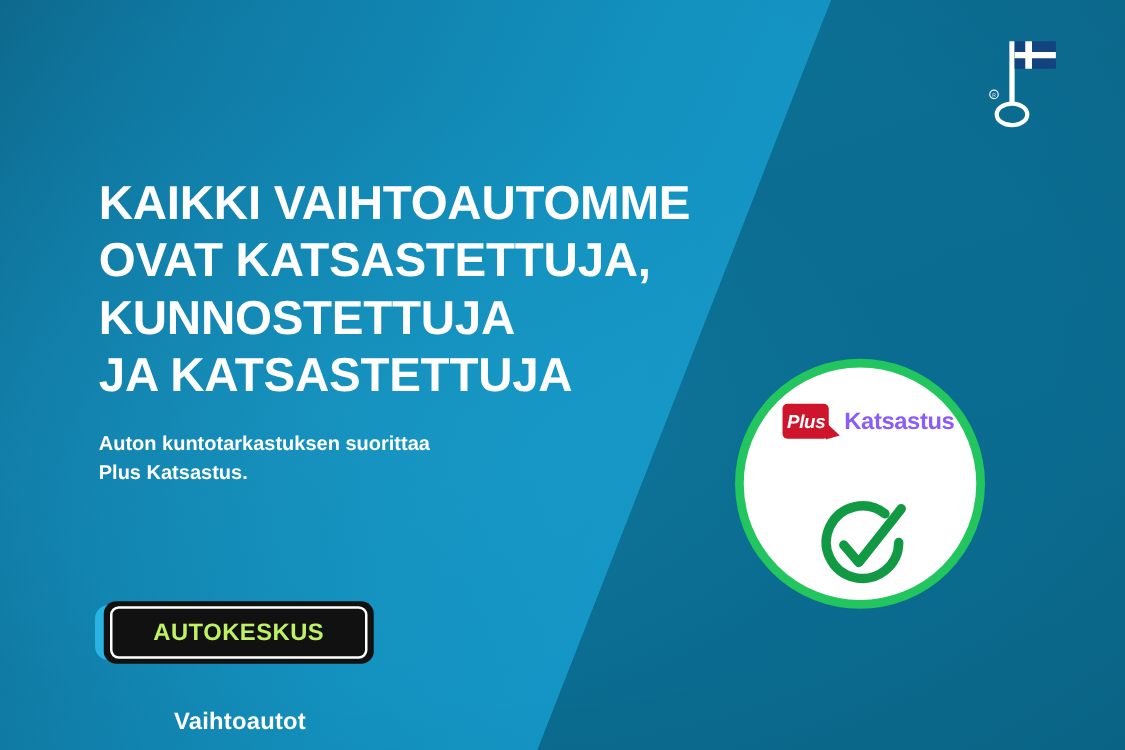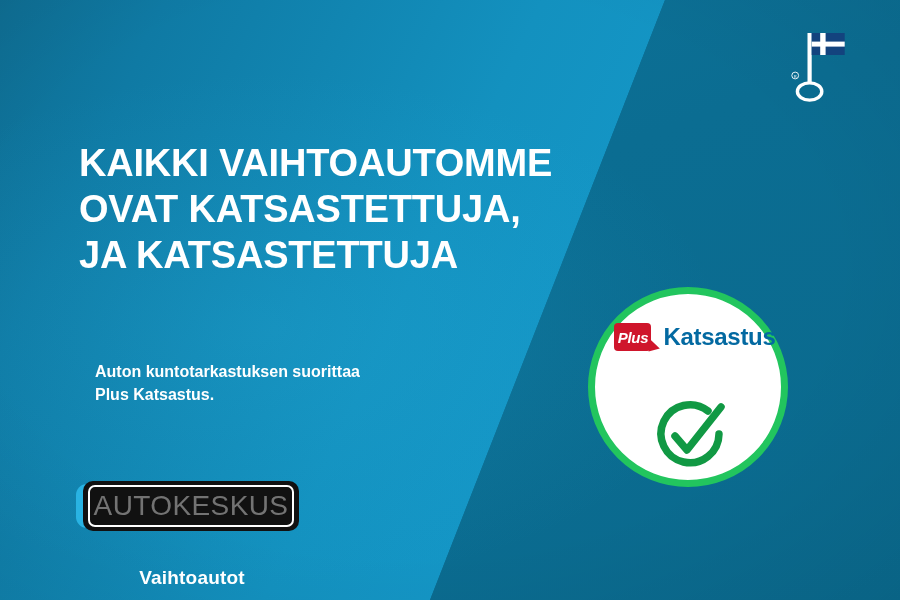--- a/index.html
+++ b/index.html
@@ -81,21 +81,21 @@
   
   .subtitle {
     position: absolute;
     left: 79px;
     top: 344px;
     width: 420px;
     color: #ffffff;
     font-size: 16px;
     line-height: 23px;
     font-weight: bold;
-    margin: 16px;
+    margin: 0;
   }
   .subtitle .ln { display: block; }
 
   
   .logo-wrap {
     position: absolute;
     left: 76px;
     top: 481px;
     width: 232px;
     height: 72px;
@@ -127,23 +127,23 @@
     left: 5px;
     top: 4px;
     right: 5px;
     bottom: 4px;
     border: 2.5px solid #ffffff;
     border-radius: 7px;
     box-sizing: border-box;
   }
   .logo-word {
     position: relative;
-    color: #737373;
-    font-size: 28px;
-    font-weight: normal;
+    color: #bef264;
+    font-size: 19px;
+    font-weight: bold;
     letter-spacing: 0.4px;
     line-height: 1;
     z-index: 2;
   }
   .logo-sub {
     position: absolute;
     left: 0;
     top: 54px;
     width: 232px;
     text-align: center;
@@ -202,22 +202,22 @@
     color: #ffffff;
     font-size: 15px;
     font-weight: bold;
     font-style: italic;
     line-height: 1;
     letter-spacing: -0.3px;
     position: relative;
     z-index: 2;
   }
   .katsastus-text {
-    color: #0369a1;
-    font-size: 24px;
+    color: #8b5cf6;
+    font-size: 19px;
     font-weight: bold;
     line-height: 1;
     letter-spacing: -0.3px;
     padding-left: 7px;
   }
   .badge-claim {
     position: absolute;
     left: 0;
     top: 70px;
     width: 200px;
@@ -260,20 +260,21 @@
         <rect x="25.7" y="6" width="33" height="22" fill="#13437e"></rect>
         <rect x="34.2" y="6" width="5.4" height="22" fill="#ffffff"></rect>
         <rect x="25.7" y="14.6" width="33" height="5.0" fill="#ffffff"></rect>
       </g>
     </svg>
   </div>
 
   <h1 class="headline">
     <span class="ln">KAIKKI VAIHTOAUTOMME</span>
     <span class="ln">OVAT KATSASTETTUJA,</span>
+    <span class="ln">KUNNOSTETTUJA</span>
     <span class="ln">JA KATSASTETTUJA</span>
   </h1>
 
   <p class="subtitle">
     <span class="ln">Auton kuntotarkastuksen suorittaa</span>
     <span class="ln">Plus Katsastus.</span>
   </p>
 
   <div class="logo-wrap">
     <div class="logo-tab"></div>

